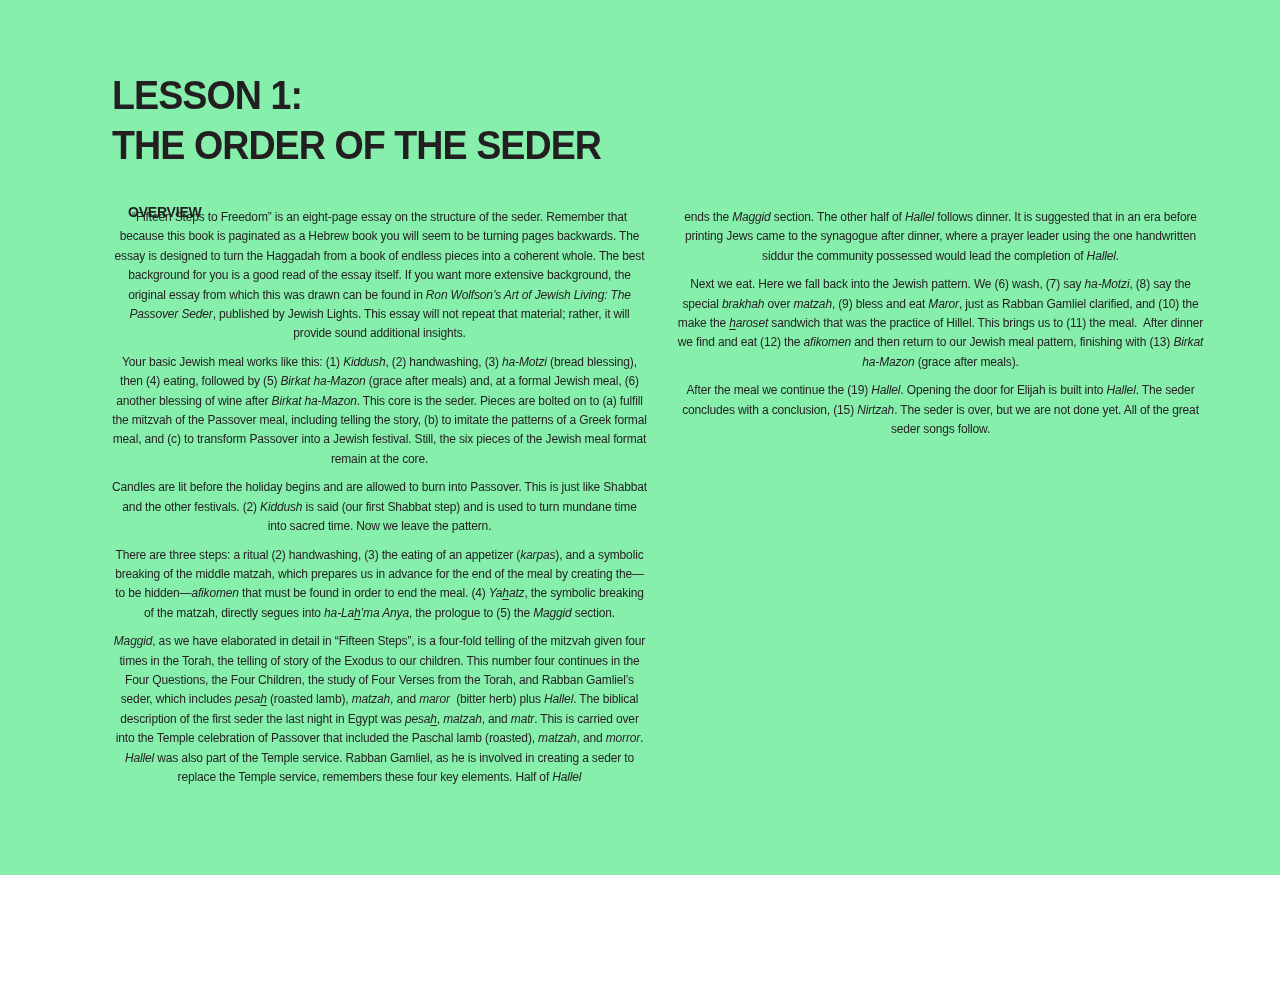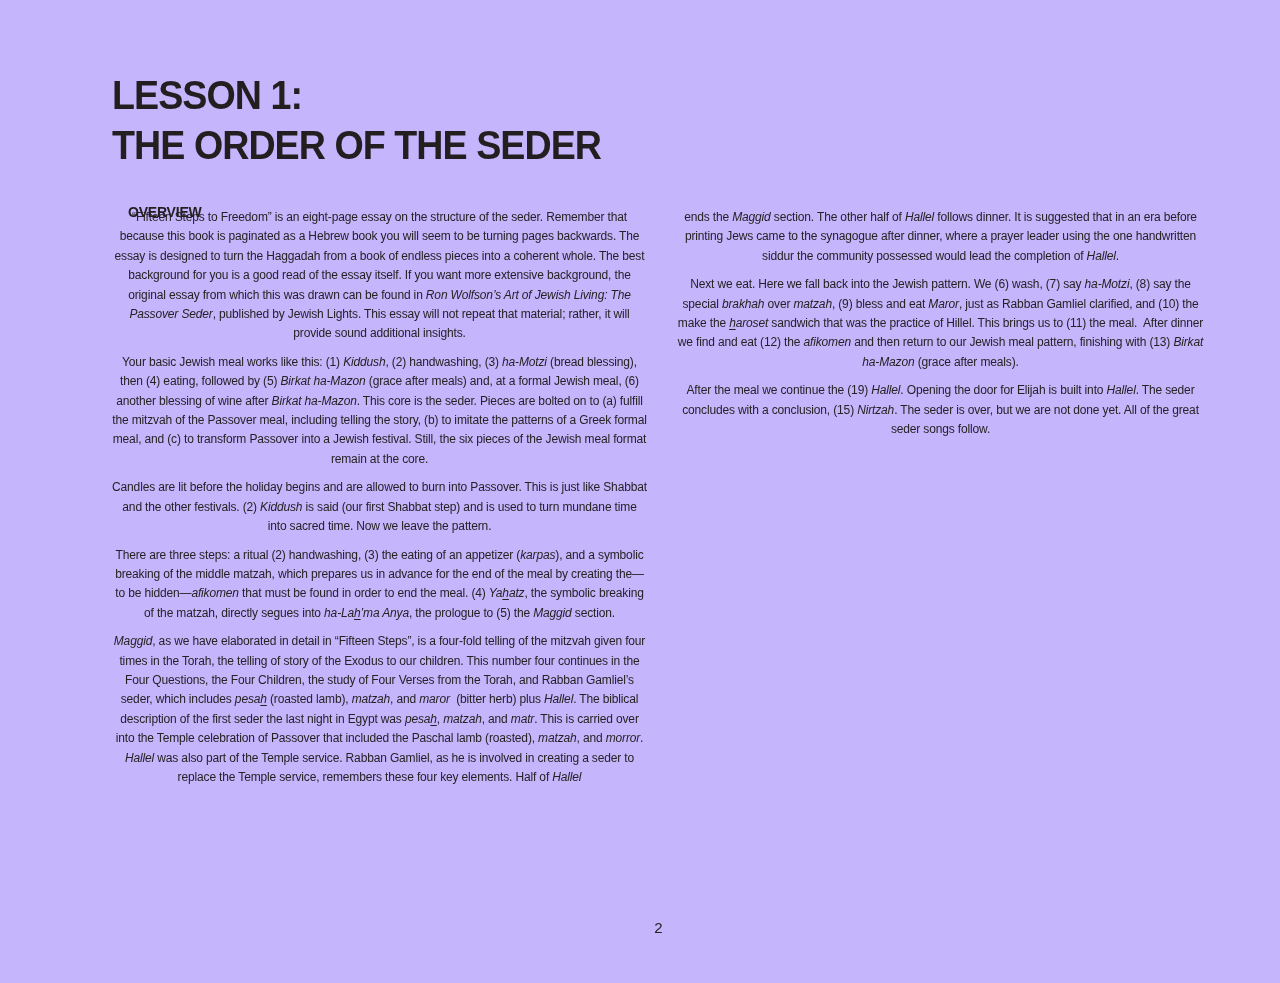--- a/index.html
+++ b/index.html
@@ -1,20 +1,20 @@
 <!DOCTYPE html>
 <html><head>
 <meta charset="utf-8">
 <style>
   html, body { margin: 0; padding: 0; background: #ffffff; }
   .page {
     position: relative;
     width: 1280px;
-    height: 983px;
-    background: #c4b5fd;
+    height: 875px;
+    background: #86efac;
     font-family: "Liberation Sans", "DejaVu Sans", sans-serif;
     color: #231f20;
     overflow: hidden;
   }
   .title {
     position: absolute;
     left: 112px;
     top: 70px;
     margin: 0;
     font-size: 40px;

